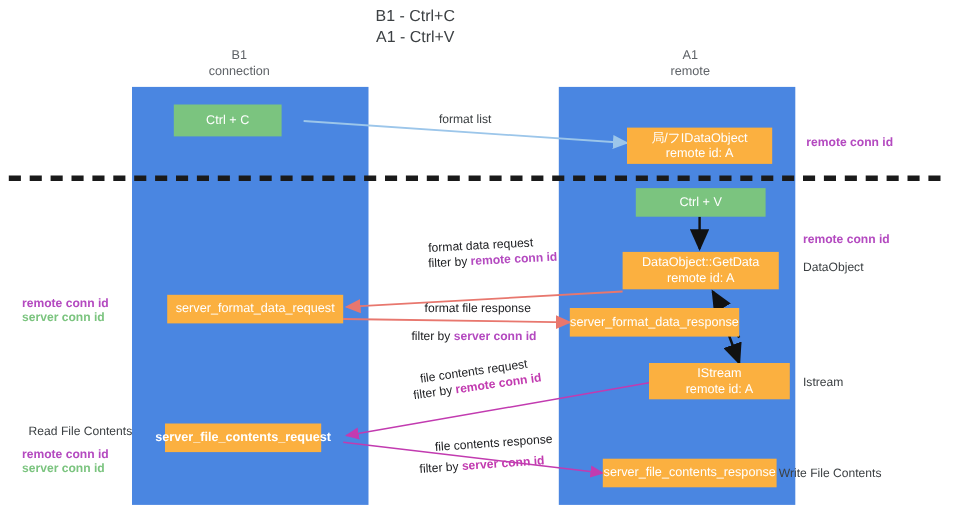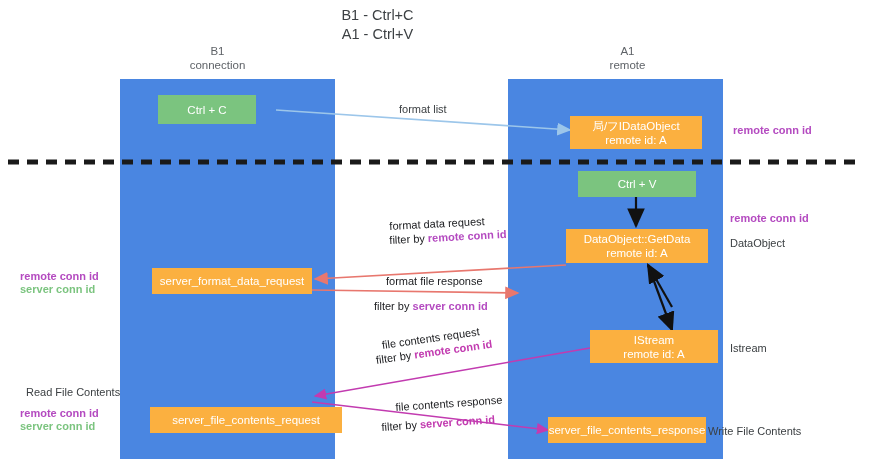--- a/index.html
+++ b/index.html
@@ -100,25 +100,26 @@
   <div class="node orange" style="left:570px;top:116px;width:132px;height:33px;">局/フIDataObject
 remote id: A</div>
 
   <div class="node green" style="left:578px;top:171px;width:118px;height:26px;">Ctrl + V</div>
 
   <div class="node orange" style="left:566px;top:229px;width:142px;height:34px;">DataObject::GetData
 remote id: A</div>
 
   <div class="node orange" style="left:152px;top:268px;width:160px;height:26px;">server_format_data_request</div>
 
+  <div class="node orange" style="left:518px;top:280px;width:154px;height:26px;">server_format_data_response</div>
 
   <div class="node orange" style="left:590px;top:330px;width:128px;height:33px;">IStream
 remote id: A</div>
 
-  <div class="node orange" style="left:150px;top:407px;width:192px;height:26px;">server_file_contents_request</div>
+  <div class="node orange" style="left:150px;top:385px;width:142px;height:26px;font-weight:bold;">server_file_contents_request</div>
 
   <div class="node orange" style="left:548px;top:417px;width:158px;height:26px;">server_file_contents_response</div>
 
   <div class="lbl grey" style="left:399px;top:102px;">format list</div>
 
   <div class="lbl blk rot" style="left:389px;top:219px;transform:rotate(-3deg);">format data request</div>
   <div class="lbl blk rot" style="left:389px;top:233px;transform:rotate(-3deg);"><span>filter by </span><span class="p">remote conn id</span></div>
 
   <div class="lbl blk" style="left:386px;top:274px;">format file response</div>
   <div class="lbl blk" style="left:374px;top:299px;"><span>filter by </span><span class="p">server conn id</span></div>

